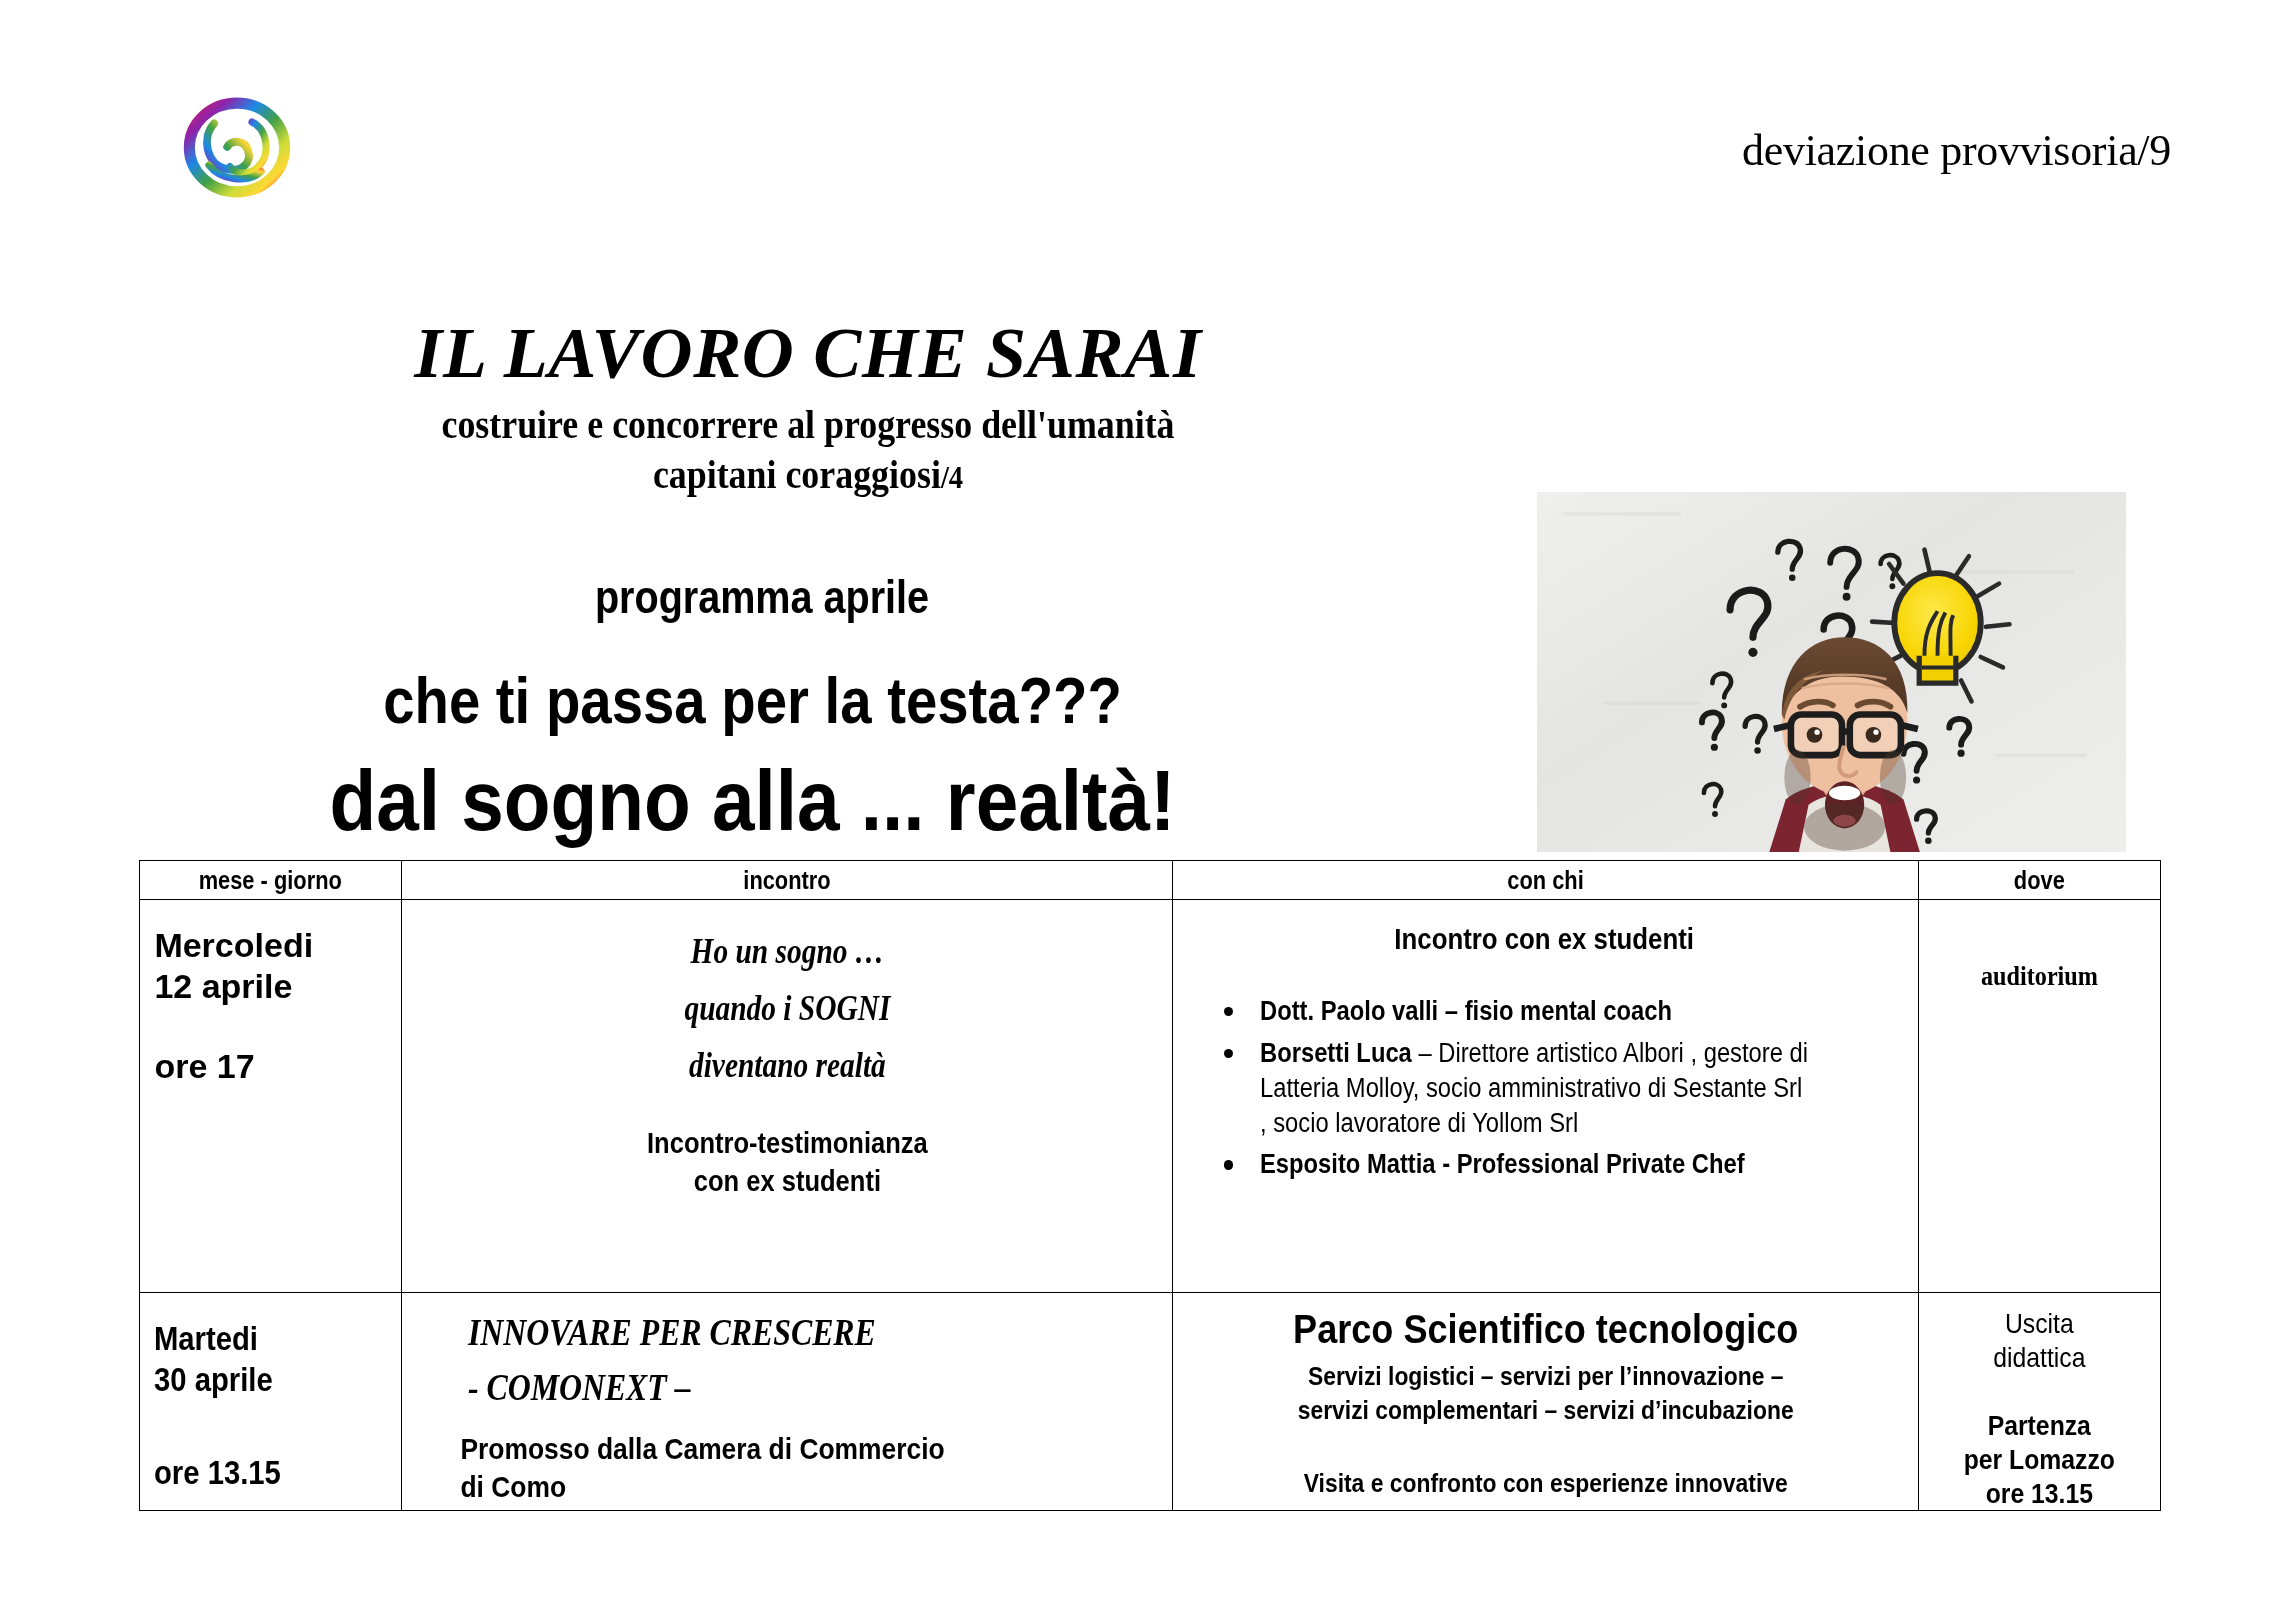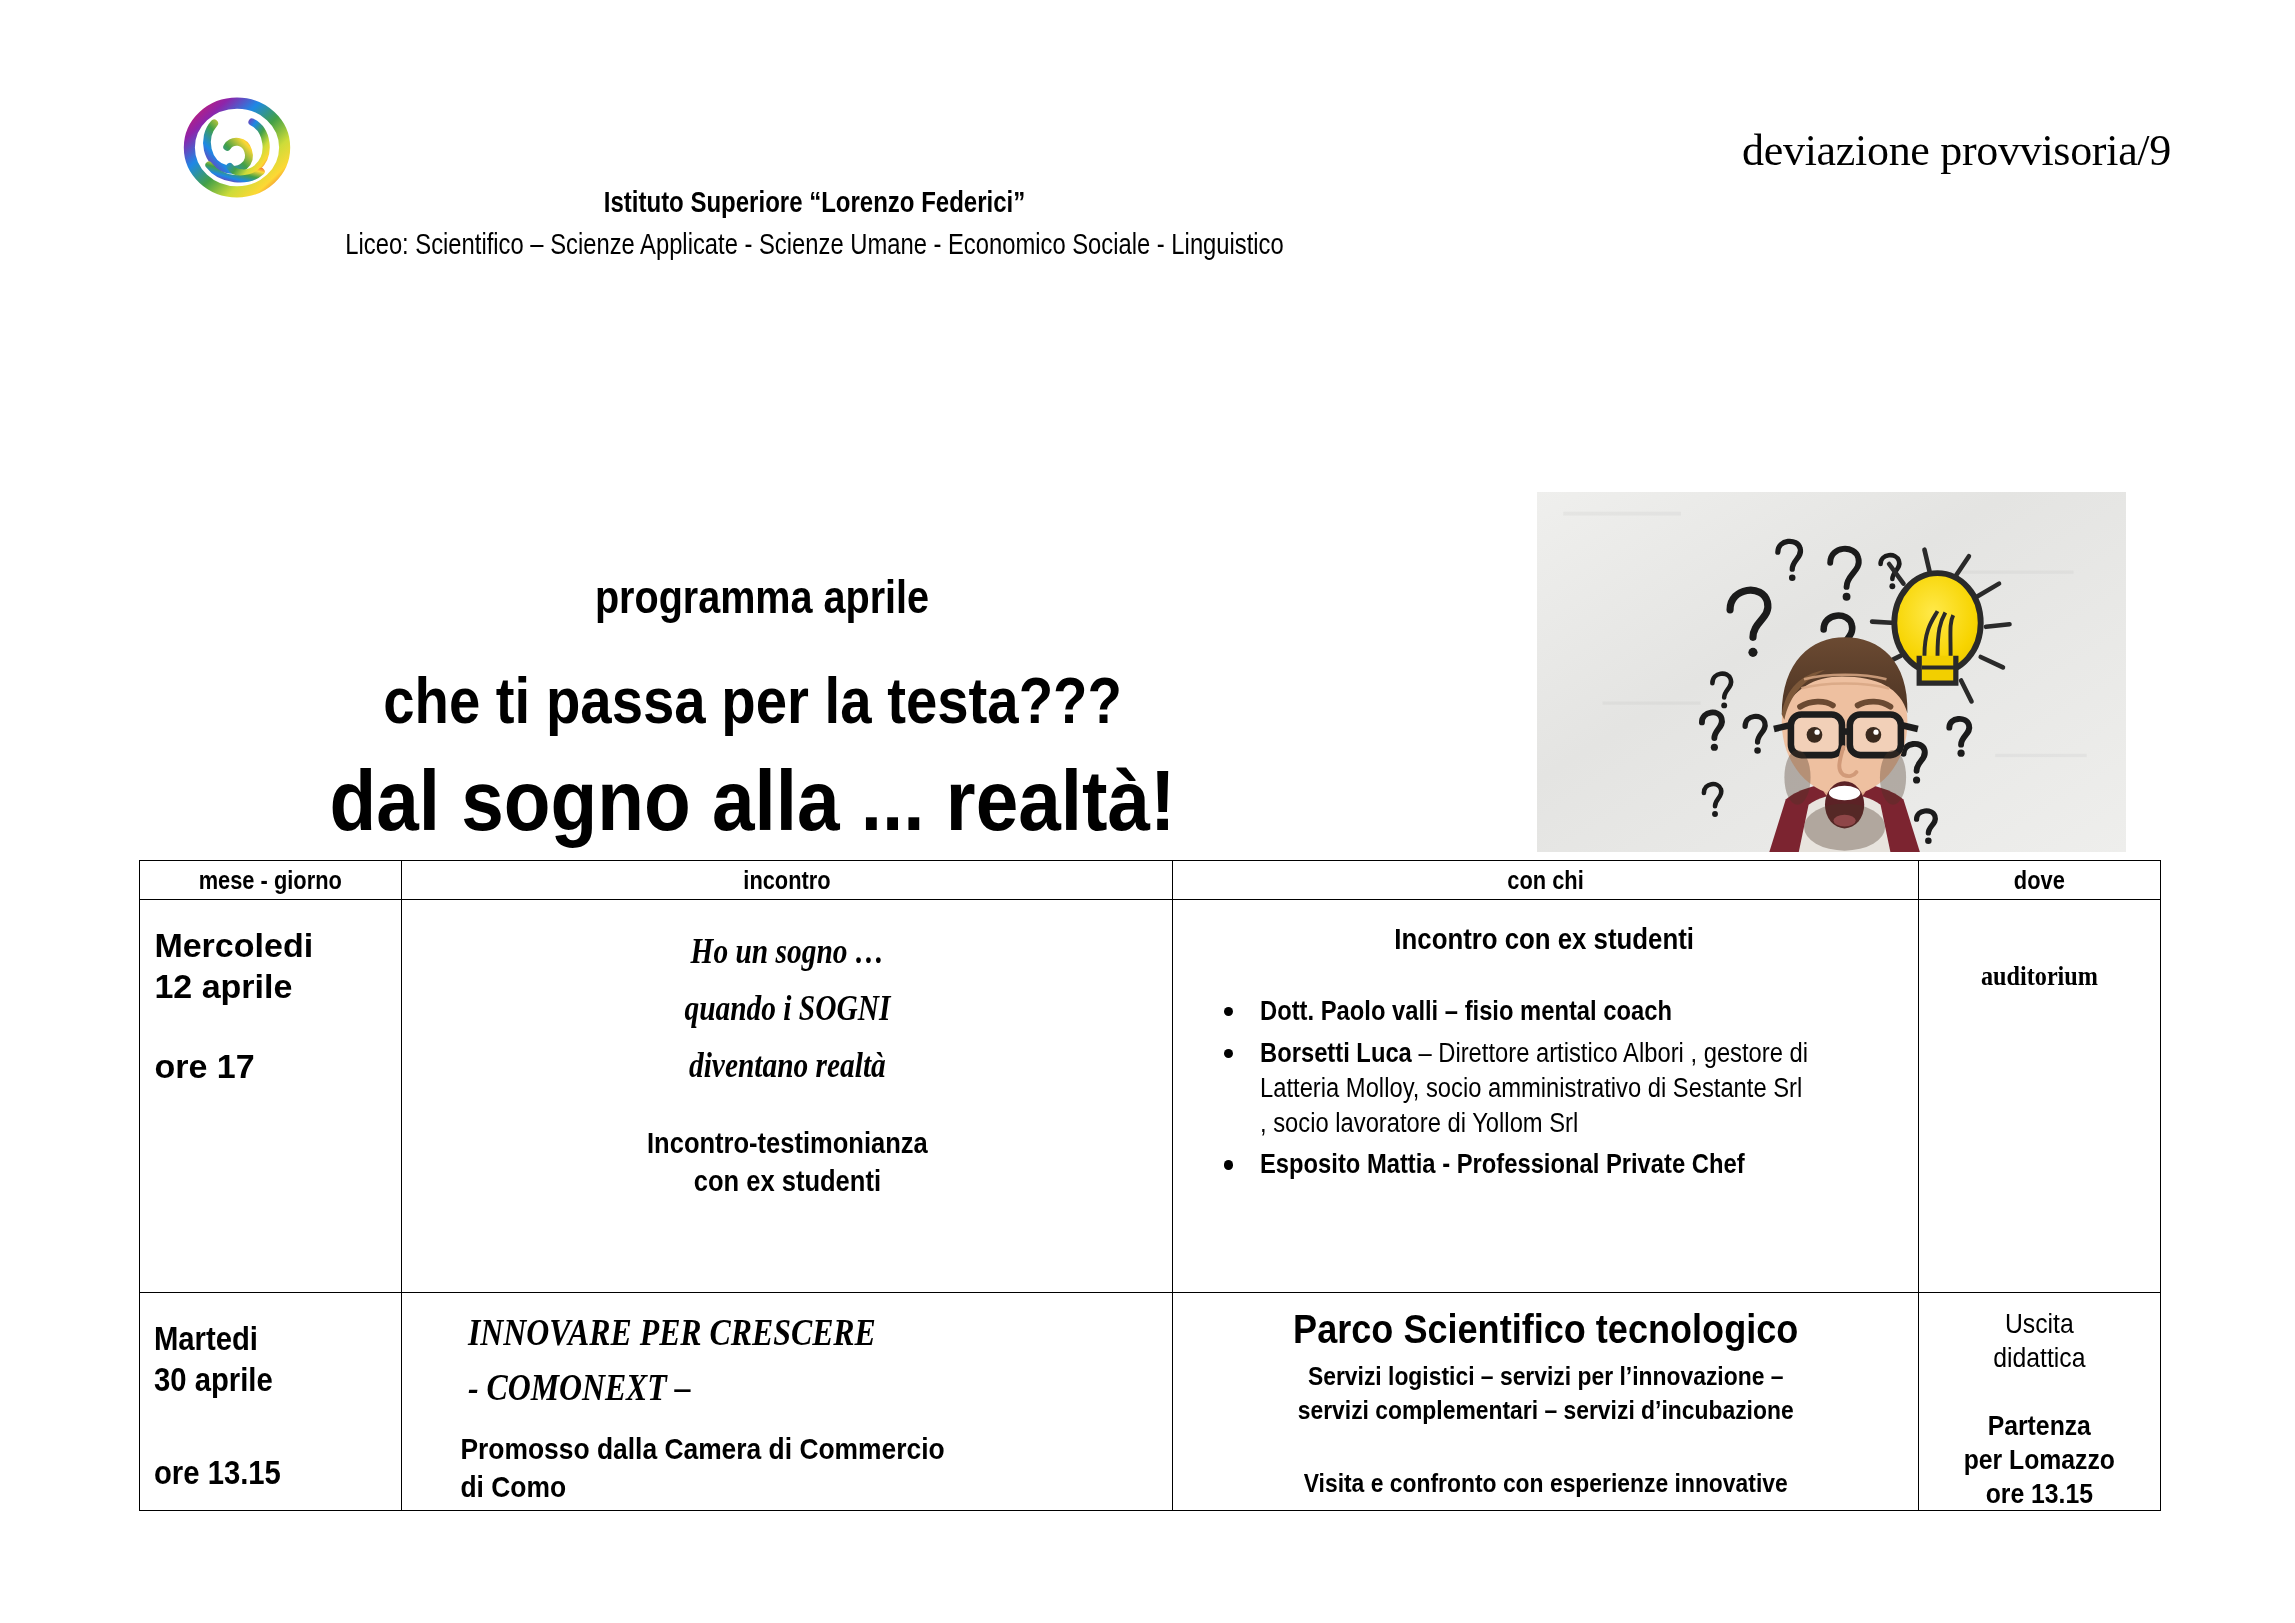--- a/index.html
+++ b/index.html
@@ -397,25 +397,26 @@
       </defs>
       <ellipse cx="95" cy="85" rx="73" ry="68" fill="none" stroke="url(#g1)" stroke-width="17"></ellipse>
       <path d="M60 48 C 40 70, 48 110, 78 118 C 102 124, 118 108, 112 90 C 107 74, 88 72, 80 84" fill="none" stroke="url(#g2)" stroke-width="12" stroke-linecap="round"></path>
       <path d="M118 46 C 142 58, 148 96, 126 116 C 112 128, 92 126, 84 114" fill="none" stroke="url(#g1)" stroke-width="11" stroke-linecap="round"></path>
       <path d="M52 112 C 70 136, 112 140, 132 122" fill="none" stroke="url(#g2)" stroke-width="11" stroke-linecap="round"></path>
     </svg>
   </div>
 
   <div class="deviazione">deviazione provvisoria/9</div>
 
-  <div class="school-block">
-    <div class="school-name">Istituto Superiore “Lorenzo Federici”</div>
-    <div class="school-branches">Liceo:  Scientifico – Scienze Applicate - Scienze Umane - Economico Sociale - Linguistico</div>
+
+  <div class="title-block">
+    <div class="title-main">IL LAVORO CHE SARAI</div>
+    <div class="title-sub1">costruire e concorrere al progresso dell'umanità</div>
+    <div class="title-sub2"><span>capitani coraggiosi</span><span class="small">/4</span></div>
   </div>
-
 
   <div class="programma">programma aprile</div>
   <div class="headline1">che ti passa per la testa???</div>
   <div class="headline2">dal sogno alla ... realtà!</div>
 
   <div class="photo">
     <svg viewBox="0 0 900 550" xmlns="http://www.w3.org/2000/svg">
       <defs>
         <linearGradient id="wall" x1="0" y1="0" x2="1" y2="1">
           <stop offset="0%" stop-color="#efefed"></stop>

